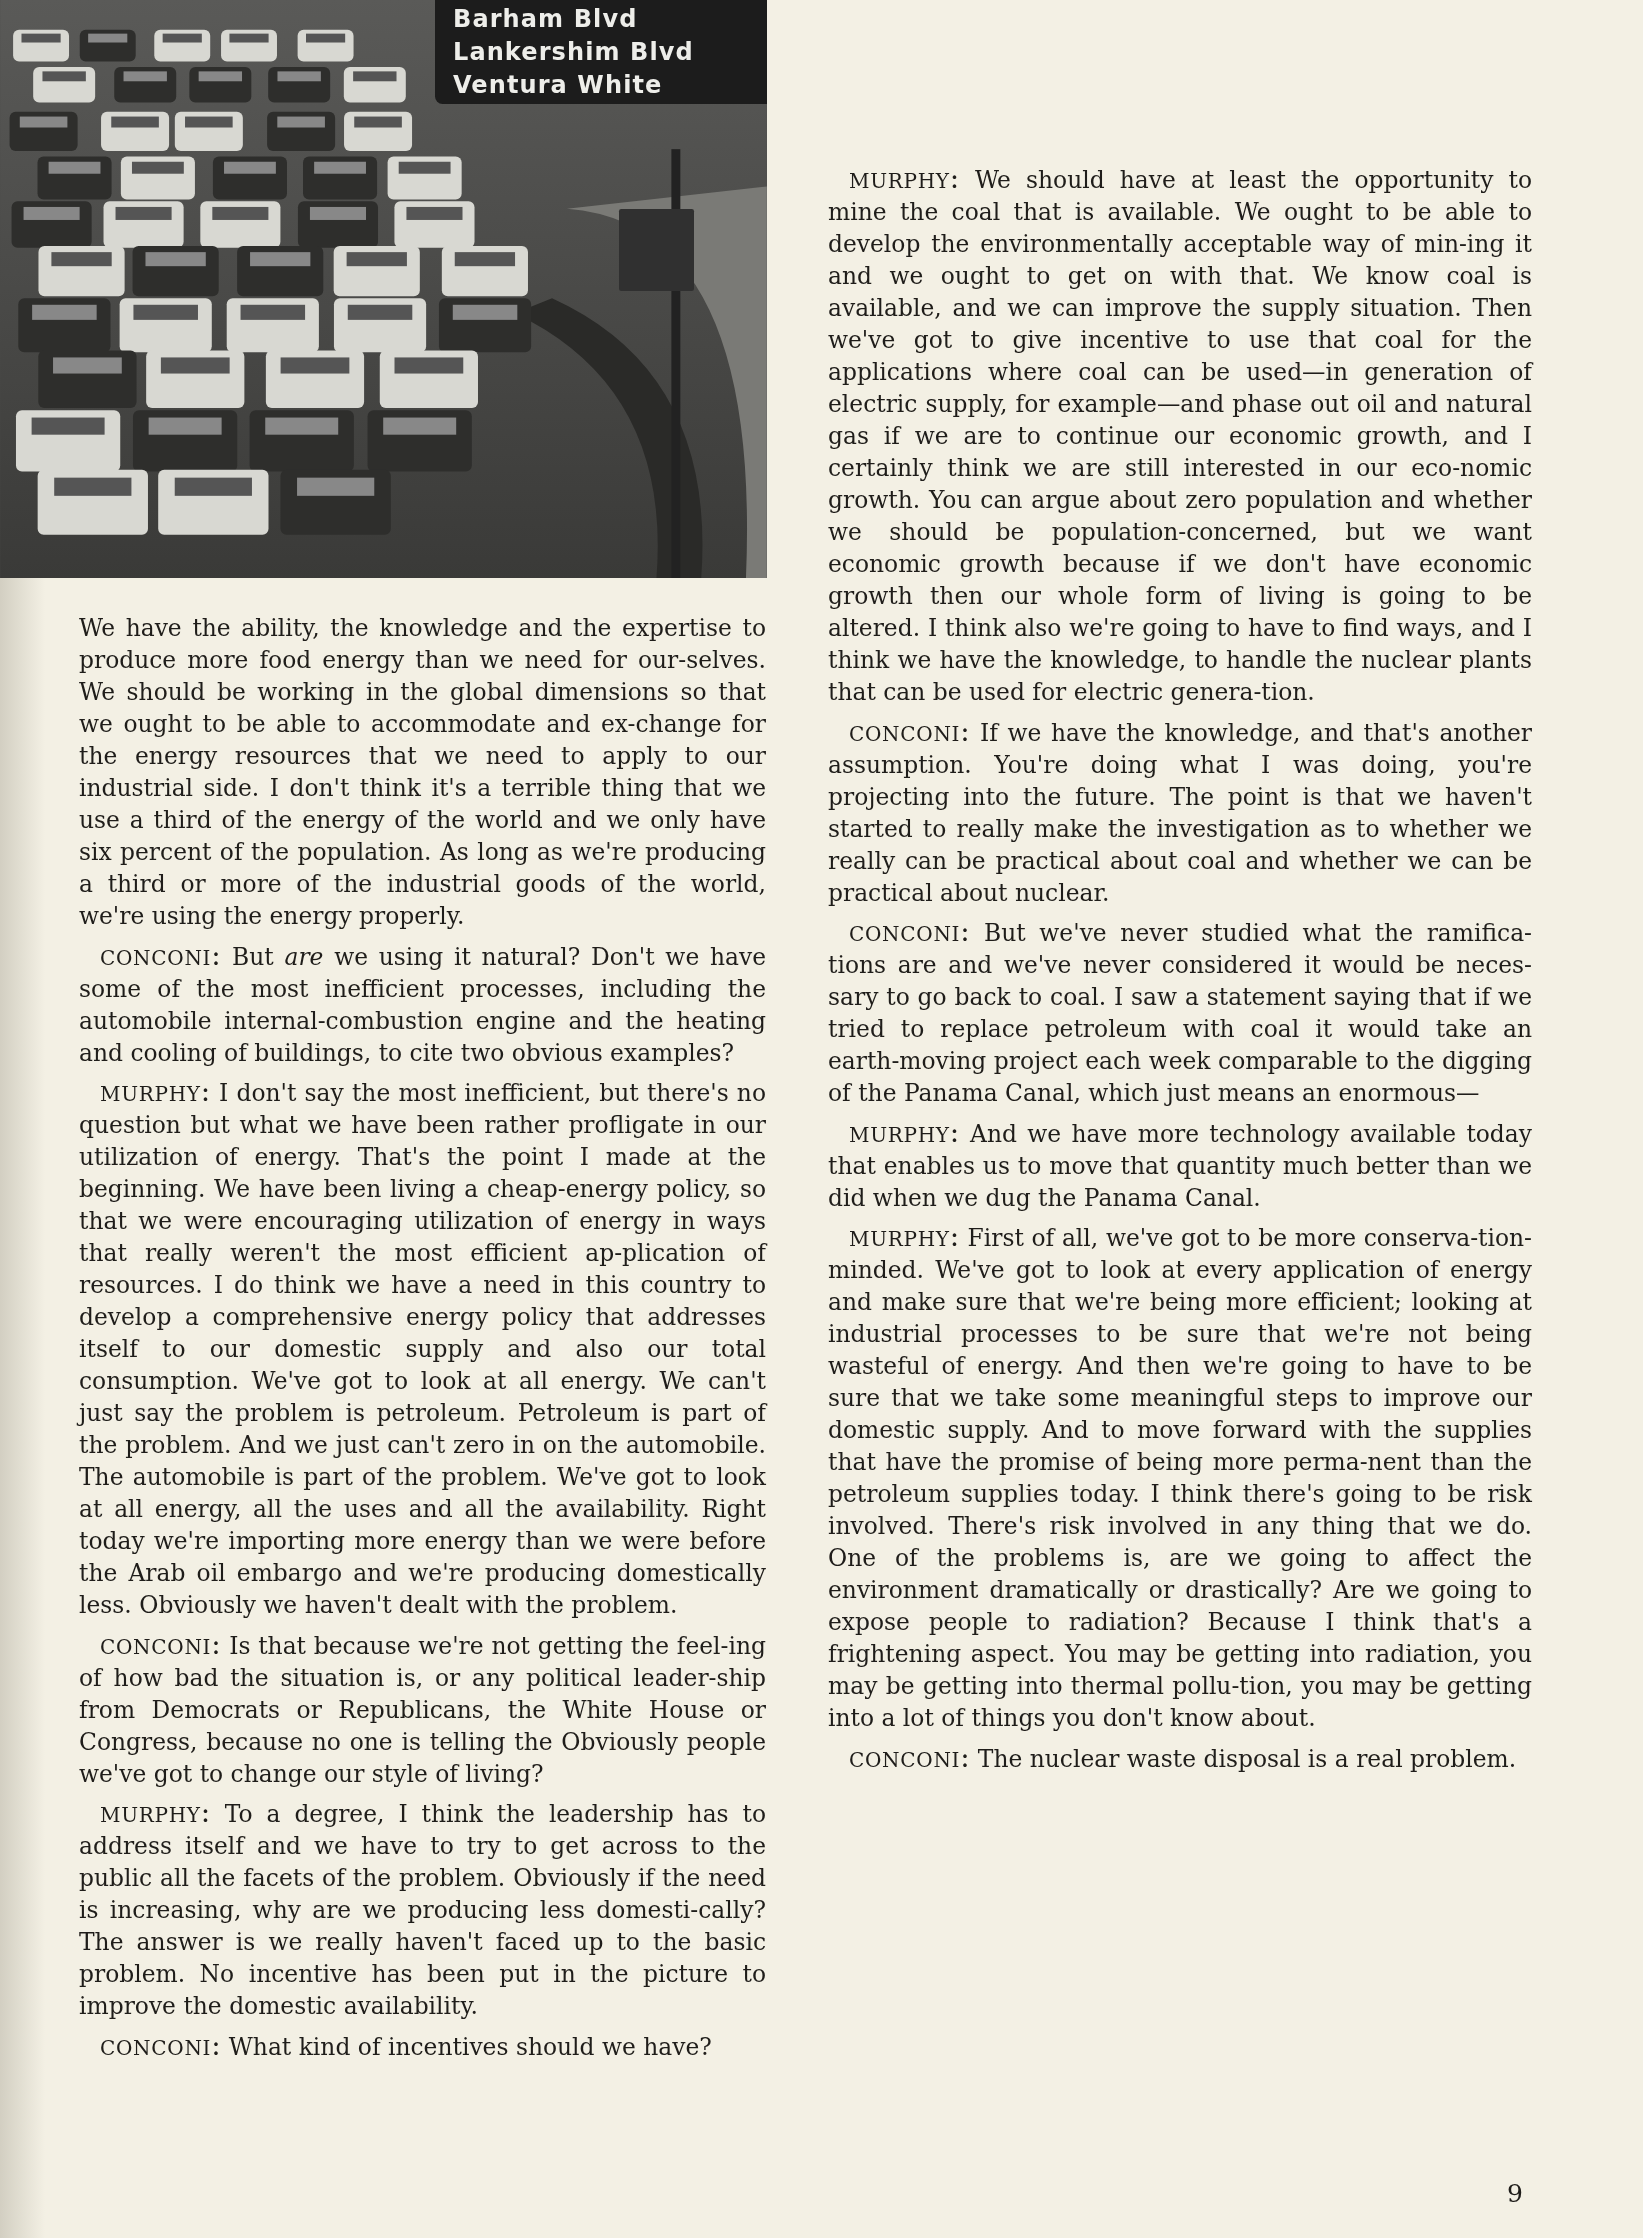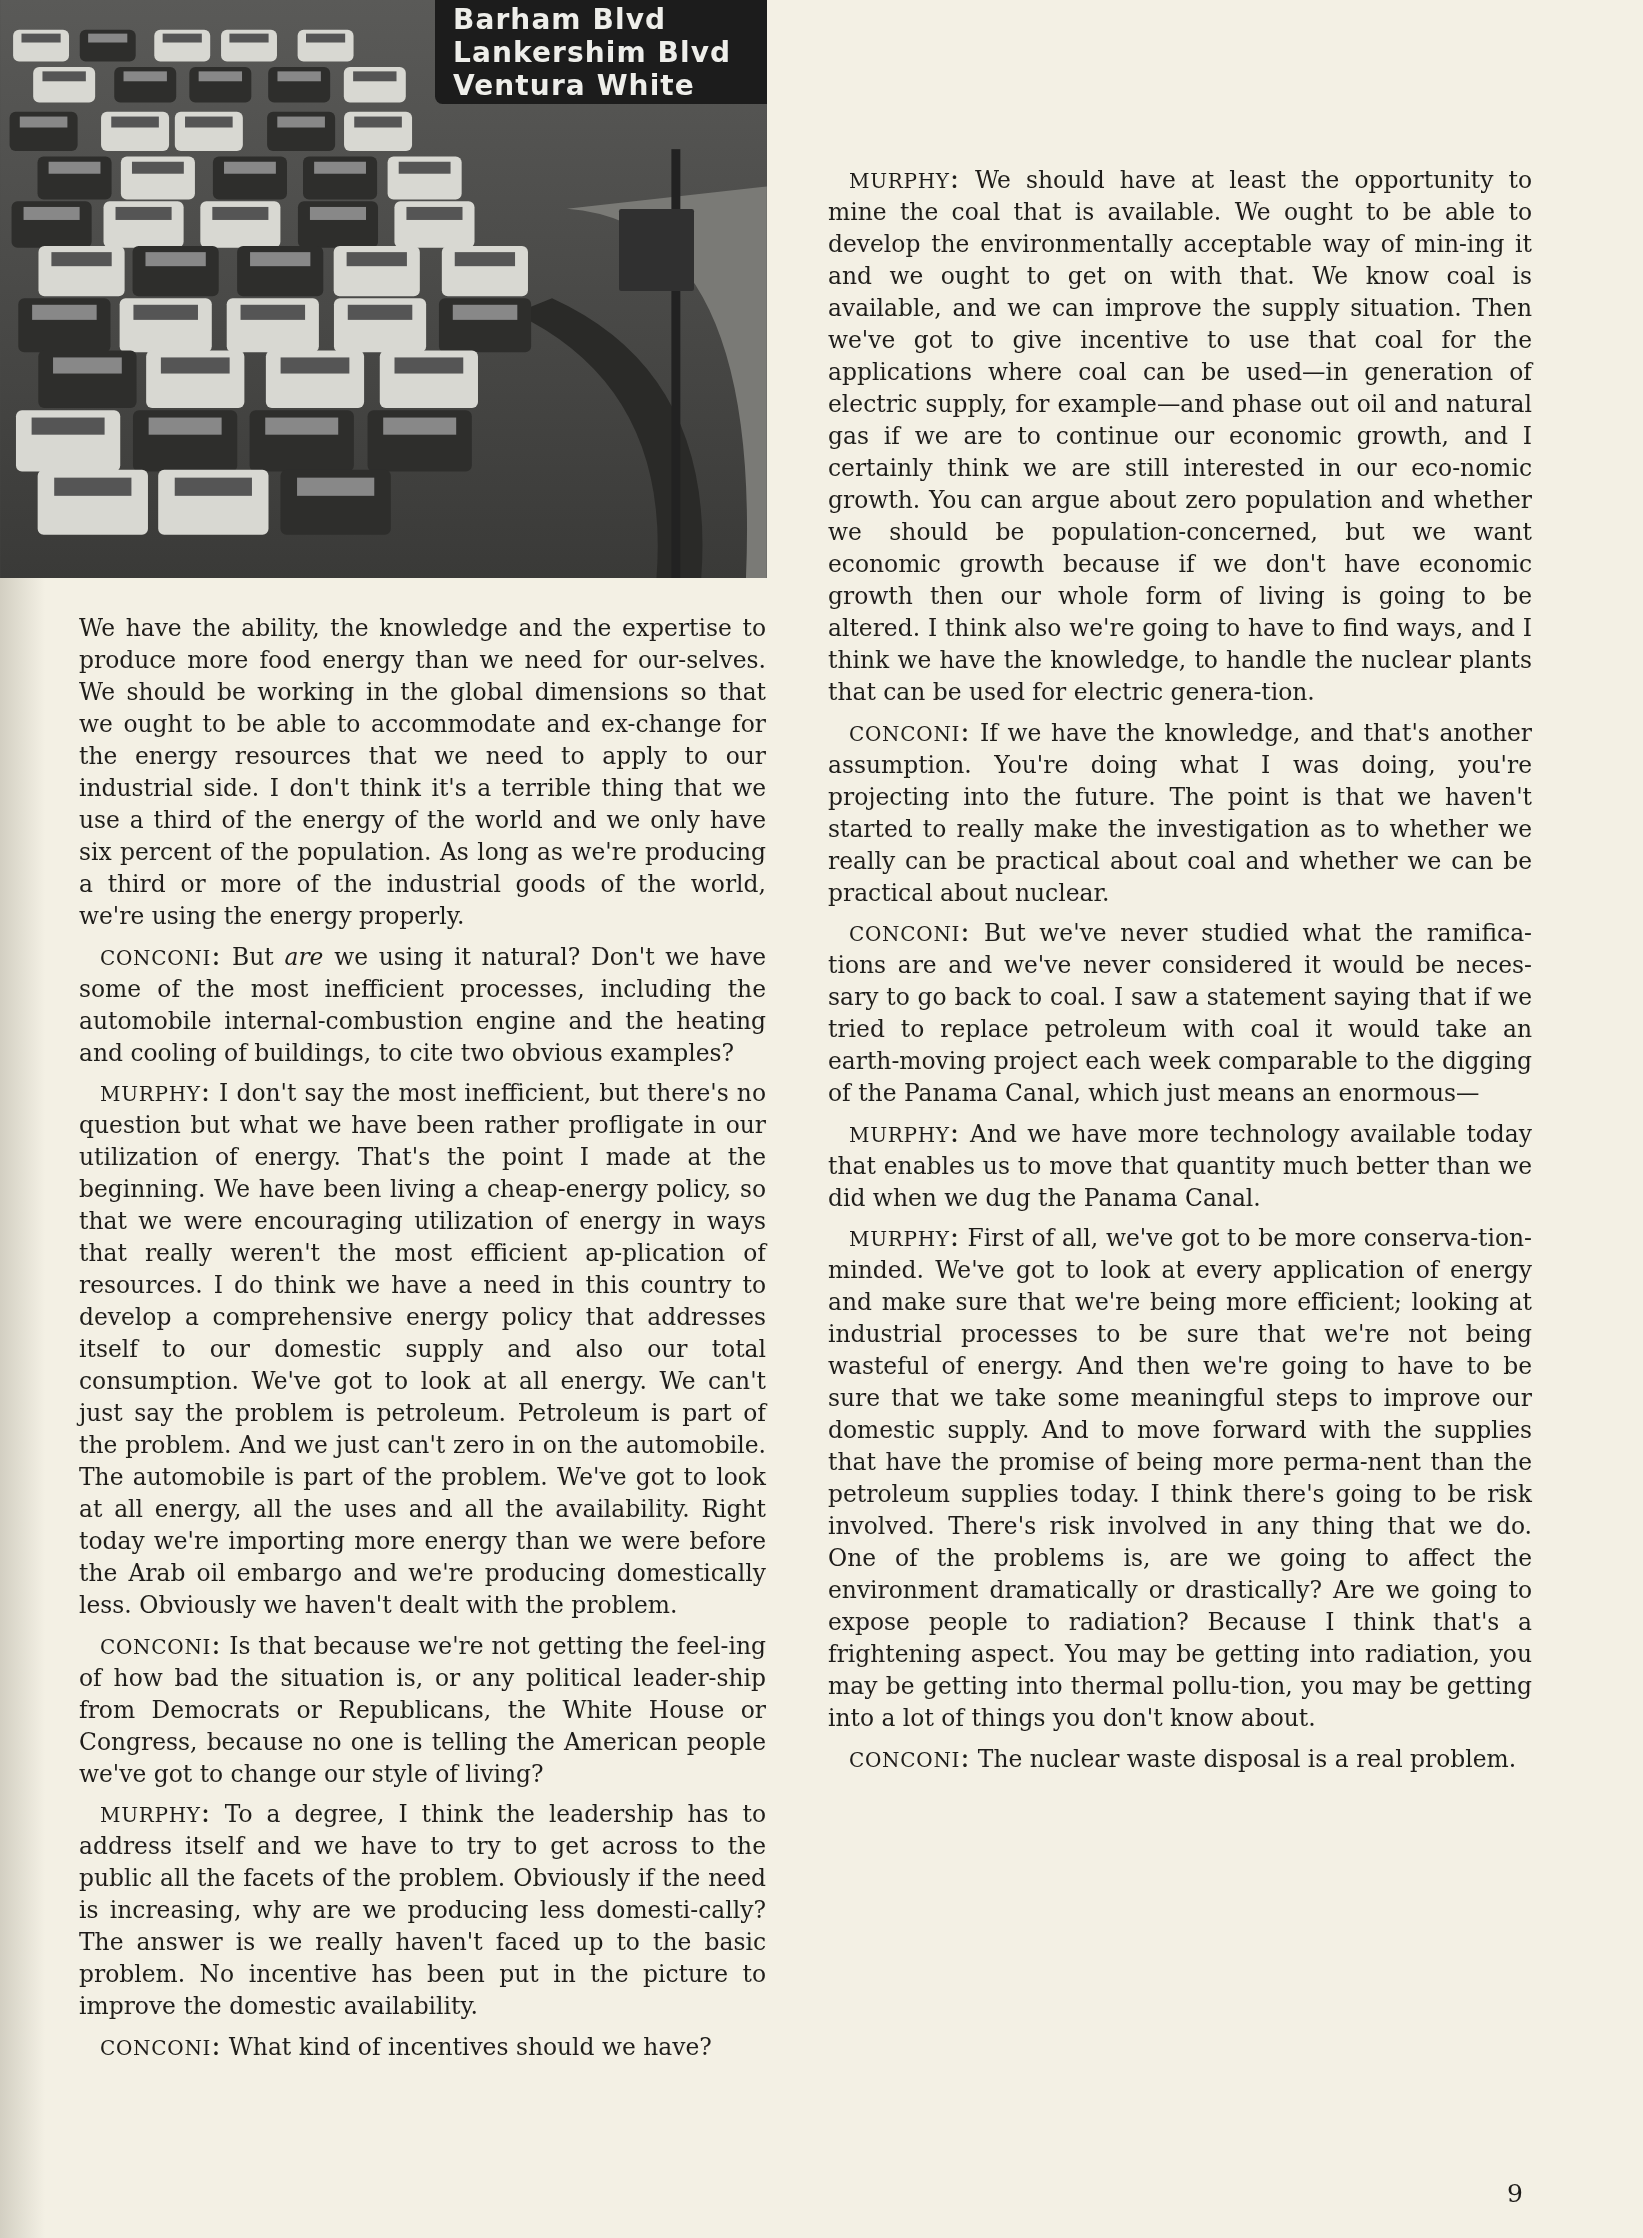--- a/index.html
+++ b/index.html
@@ -20,21 +20,21 @@
     background: #4a4a48; overflow: hidden;
   }
   .photo svg { display: block; }
   .sign {
     position: absolute; left: 435px; top: 0; width: 343px; height: 104px;
     background: #1c1c1c; border-radius: 0 0 7.5px 7.5px;
     padding: 3px 0 0 18px; box-sizing: border-box;
   }
   .sign-line {
     font-family: "DejaVu Sans", "Liberation Sans", sans-serif;
-    font-weight: bold; color: #eeeeea; font-size: 28px; line-height: 33px;
+    font-weight: bold; color: #eeeeea; font-size: 24px; line-height: 33px;
     letter-spacing: 1.1px; white-space: nowrap;
   }
   .small-sign {
     position: absolute; left: 619px; top: 209px; width: 75px; height: 82px;
     background: #303030; border-radius: 2.2px;
   }
   
   .col {
     position: absolute; font-size: 23.4px; line-height: 32px;
     text-align: justify; hyphens: manual;
@@ -170,21 +170,21 @@
     <div class="sign-line">Lankershim Blvd</div>
     <div class="sign-line">Ventura White</div>
   </div>
   <div class="small-sign"></div>
 </div>
 
 <div class="col col-left">
   <p class="para cont">We have the ability, the knowledge and the expertise to produce more food energy than we need for our-selves. We should be working in the global dimensions so that we ought to be able to accommodate and ex-change for the energy resources that we need to apply to our industrial side. I don't think it's a terrible thing that we use a third of the energy of the world and we only have six percent of the population. As long as we're producing a third or more of the industrial goods of the world, we're using the energy properly.</p>
   <p class="para speech"><span class="speaker">CONCONI:</span> <span>But </span><em>are</em><span> we using it natural? Don't we have some of the most inefficient processes, including the automobile internal-combustion engine and the heating and cooling of buildings, to cite two obvious examples?</span></p>
   <p class="para speech"><span class="speaker">MURPHY:</span> <span>I don't say the most inefficient, but there's no question but what we have been rather profligate in our utilization of energy. That's the point I made at the beginning. We have been living a cheap-energy policy, so that we were encouraging utilization of energy in ways that really weren't the most efficient ap-plication of resources. I do think we have a need in this country to develop a comprehensive energy policy that addresses itself to our domestic supply and also our total consumption. We've got to look at all energy. We can't just say the problem is petroleum. Petroleum is part of the problem. And we just can't zero in on the automobile. The automobile is part of the problem. We've got to look at all energy, all the uses and all the availability. Right today we're importing more energy than we were before the Arab oil embargo and we're producing domestically less. Obviously we haven't dealt with the problem.</span></p>
-  <p class="para speech"><span class="speaker">CONCONI:</span> <span>Is that because we're not getting the feel-ing of how bad the situation is, or any political leader-ship from Democrats or Republicans, the White House or Congress, because no one is telling the American people we've got to change our style of living?</span></p>
+  <p class="para speech"><span class="speaker">CONCONI:</span> <span>Is that because we're not getting the feel-ing of how bad the situation is, or any political leader-ship from Democrats or Republicans, the White House or Congress, because no one is telling the Obviously people we've got to change our style of living?</span></p>
   <p class="para speech"><span class="speaker">MURPHY:</span> <span>To a degree, I think the leadership has to address itself and we have to try to get across to the public all the facets of the problem. Obviously if the need is increasing, why are we producing less domesti-cally? The answer is we really haven't faced up to the basic problem. No incentive has been put in the picture to improve the domestic availability.</span></p>
   <p class="para speech"><span class="speaker">CONCONI:</span> <span>What kind of incentives should we have?</span></p>
 </div>
 
 <div class="col col-right">
   <p class="para speech" style="margin-top:0"><span class="speaker">MURPHY:</span> <span>We should have at least the opportunity to mine the coal that is available. We ought to be able to develop the environmentally acceptable way of min-ing it and we ought to get on with that. We know coal is available, and we can improve the supply situation. Then we've got to give incentive to use that coal for the applications where coal can be used—in generation of electric supply, for example—and phase out oil and natural gas if we are to continue our economic growth, and I certainly think we are still interested in our eco-nomic growth. You can argue about zero population and whether we should be population-concerned, but we want economic growth because if we don't have economic growth then our whole form of living is going to be altered. I think also we're going to have to find ways, and I think we have the knowledge, to handle the nuclear plants that can be used for electric genera-tion.</span></p>
   <p class="para speech"><span class="speaker">CONCONI:</span> <span>If we have the knowledge, and that's another assumption. You're doing what I was doing, you're projecting into the future. The point is that we haven't started to really make the investigation as to whether we really can be practical about coal and whether we can be practical about nuclear.</span></p>
   <p class="para speech"><span class="speaker">CONCONI:</span> <span>But we've never studied what the ramifica-tions are and we've never considered it would be neces-sary to go back to coal. I saw a statement saying that if we tried to replace petroleum with coal it would take an earth-moving project each week comparable to the digging of the Panama Canal, which just means an enormous—</span></p>
   <p class="para speech"><span class="speaker">MURPHY:</span> <span>And we have more technology available today that enables us to move that quantity much better than we did when we dug the Panama Canal.</span></p>
   <p class="para speech"><span class="speaker">MURPHY:</span> <span>First of all, we've got to be more conserva-tion-minded. We've got to look at every application of energy and make sure that we're being more efficient; looking at industrial processes to be sure that we're not being wasteful of energy. And then we're going to have to be sure that we take some meaningful steps to improve our domestic supply. And to move forward with the supplies that have the promise of being more perma-nent than the petroleum supplies today. I think there's going to be risk involved. There's risk involved in any thing that we do. One of the problems is, are we going to affect the environment dramatically or drastically? Are we going to expose people to radiation? Because I think that's a frightening aspect. You may be getting into radiation, you may be getting into thermal pollu-tion, you may be getting into a lot of things you don't know about.</span></p>

